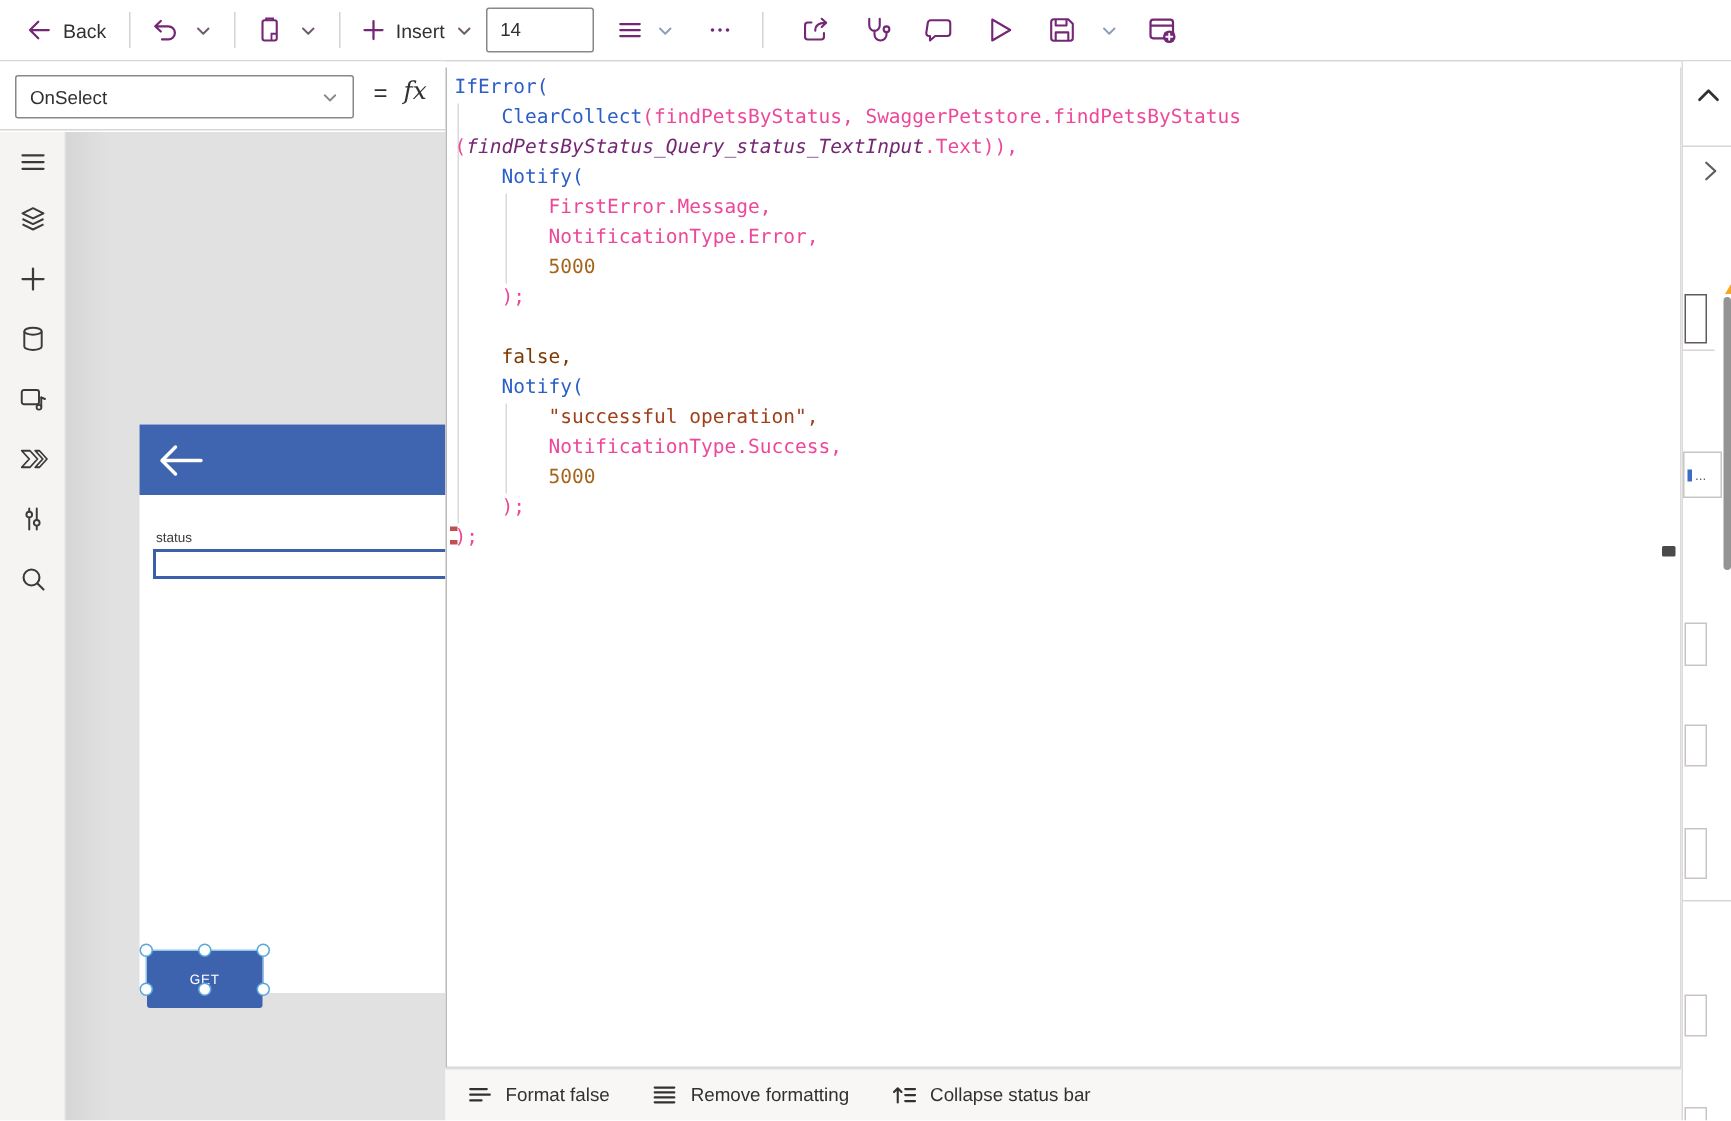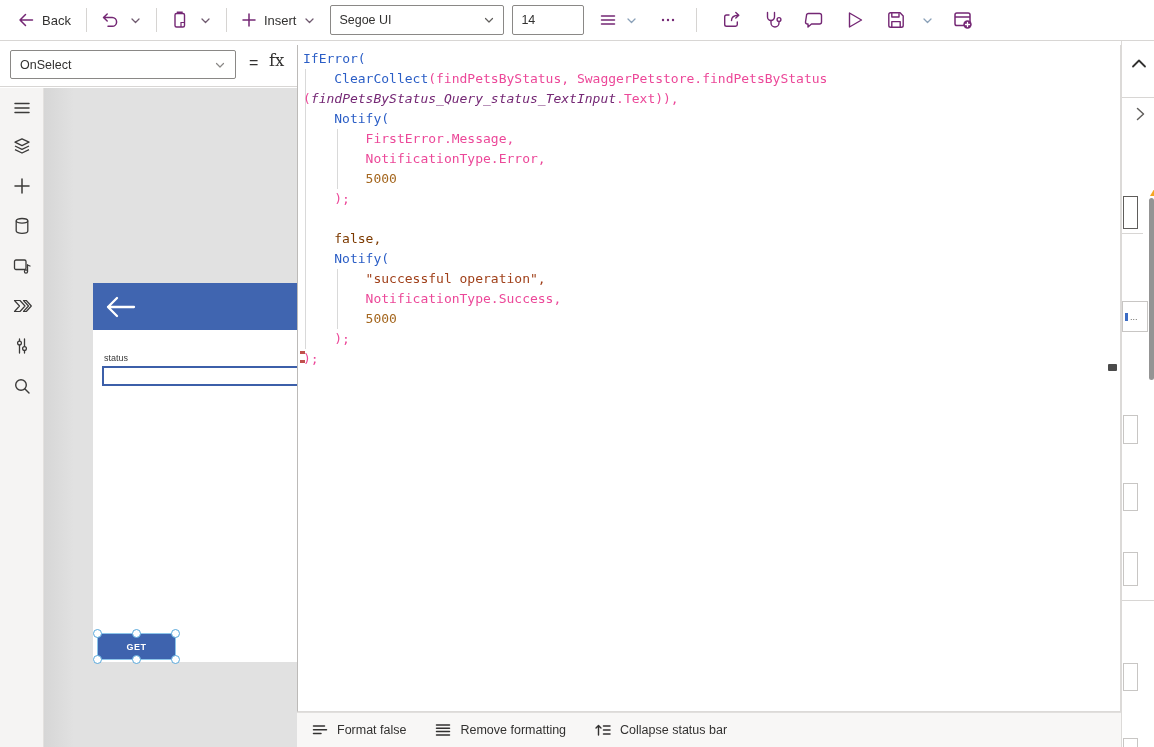--- a/index.html
+++ b/index.html
@@ -21,41 +21,41 @@
     font-size:12.5px; color:#323130; }
 
   
   .prop-row { position:absolute; left:0; top:41px; width:297px; height:46px; background:#fff;
     border-bottom:1px solid #d8d6d4; }
   .prop-select { position:absolute; left:10px; top:9px; width:226px; height:29px;
     border:1px solid #8a8886; border-radius:2px; background:#fff; display:flex;
     align-items:center; justify-content:space-between; padding:0 9px; font-size:12.5px; }
   .equals { position:absolute; left:249px; top:13px; font-size:16px; color:#323130; }
   .fx { position:absolute; left:269px; top:10px; font-family:"DejaVu Serif", serif;
-    font-size:16.5px; color:#323130; }
+    font-style:italic; font-size:16.5px; color:#323130; }
 
   
   .left-rail { position:absolute; left:0; top:88px; width:44px; height:659px;
     background:#f5f4f3; border-right:1px solid #e3e1df; }
   .rail-item { position:absolute; left:10px; width:24px; height:24px; display:flex;
     align-items:center; justify-content:center; }
 
   
   .canvas { position:absolute; left:44px; top:88px; width:253px; height:659px;
     background:linear-gradient(90deg,#d6d6d6 0,#e1e1e1 30px,#e1e1e1 100%); overflow:hidden; }
   .screen { position:absolute; left:49px; top:195px; width:210px; height:379px; background:#fff; }
   .screen-header { position:absolute; left:49px; top:195px; width:210px; height:47px; background:#4065b0; }
   .back-arrow-white { position:absolute; left:60px; top:207px; }
   .status-label { position:absolute; left:60px; top:265px; font-size:9px; color:#3a3a3a; }
   .status-input { position:absolute; left:58px; top:278px; width:201px; height:20px;
     background:#fff; border:2px solid #3c5fa9; }
   .get-outline { position:absolute; left:53px; top:545px; width:79px; height:27px;
     border:1px solid #8cc5ea; }
-  .get-button { position:absolute; left:54px; top:546px; width:77px; height:25px;
-    background:#3e63ae; border-radius:2px; color:#fff; font-size:9px; font-weight:bold;
+  .get-button { position:absolute; left:54px; top:546px; width:77px; height:38px;
+    background:#3e63ae; border-radius:2px; color:#fff; font-size:9px; font-weight:normal;
     letter-spacing:.5px; display:flex; align-items:center; justify-content:center; }
   .handle { position:absolute; width:9px; height:9px; border-radius:50%; background:#fff;
     border:1.5px solid #58a7da; }
 
   
   .formula-panel { position:absolute; left:297px; top:45px; width:824px; height:667px;
     background:#fff; border-left:1px solid #bcbab8; border-right:1px solid #dcdad8;
     border-bottom:1px solid #dcdad8; }
   .code { position:absolute; left:5px; top:4px; right:16px;
     font-family:"DejaVu Sans Mono", monospace; font-size:13px; line-height:20px;
@@ -154,28 +154,20 @@
           </svg>
       </span>
       <span class="tb-label">Insert</span>
       <span class="icon chev-sm">
         <svg width="13" height="13" viewBox="0 0 13 13">
             <path d="M3 5 L6.5 8.5 L10 5" stroke="#6f5a6f" stroke-width="1.3" fill="none" stroke-linecap="round" stroke-linejoin="round"></path>
           </svg>
       </span>
     </div>
 
-    <div class="combo" style="margin-left:14px;width:174px">
-      <span>Segoe UI</span>
-      <span class="icon">
-        <svg width="12" height="12" viewBox="0 0 12 12">
-            <path d="M2.5 4.5 L6 8 L9.5 4.5" stroke="#605e5c" stroke-width="1.2" fill="none" stroke-linecap="round" stroke-linejoin="round"></path>
-          </svg>
-      </span>
-    </div>
     <div class="combo" style="margin-left:8px;width:72px">
       <span>14</span>
     </div>
 
     <div class="tb-btn" style="margin-left:14px">
       <span class="icon">
         <svg width="20" height="20" viewBox="0 0 20 20">
             <path d="M3.5 6 H16.5 M3.5 10 H16.5 M3.5 14 H16.5" stroke="#742774" stroke-width="1.5" fill="none" stroke-linecap="round"></path>
           </svg>
       </span>

